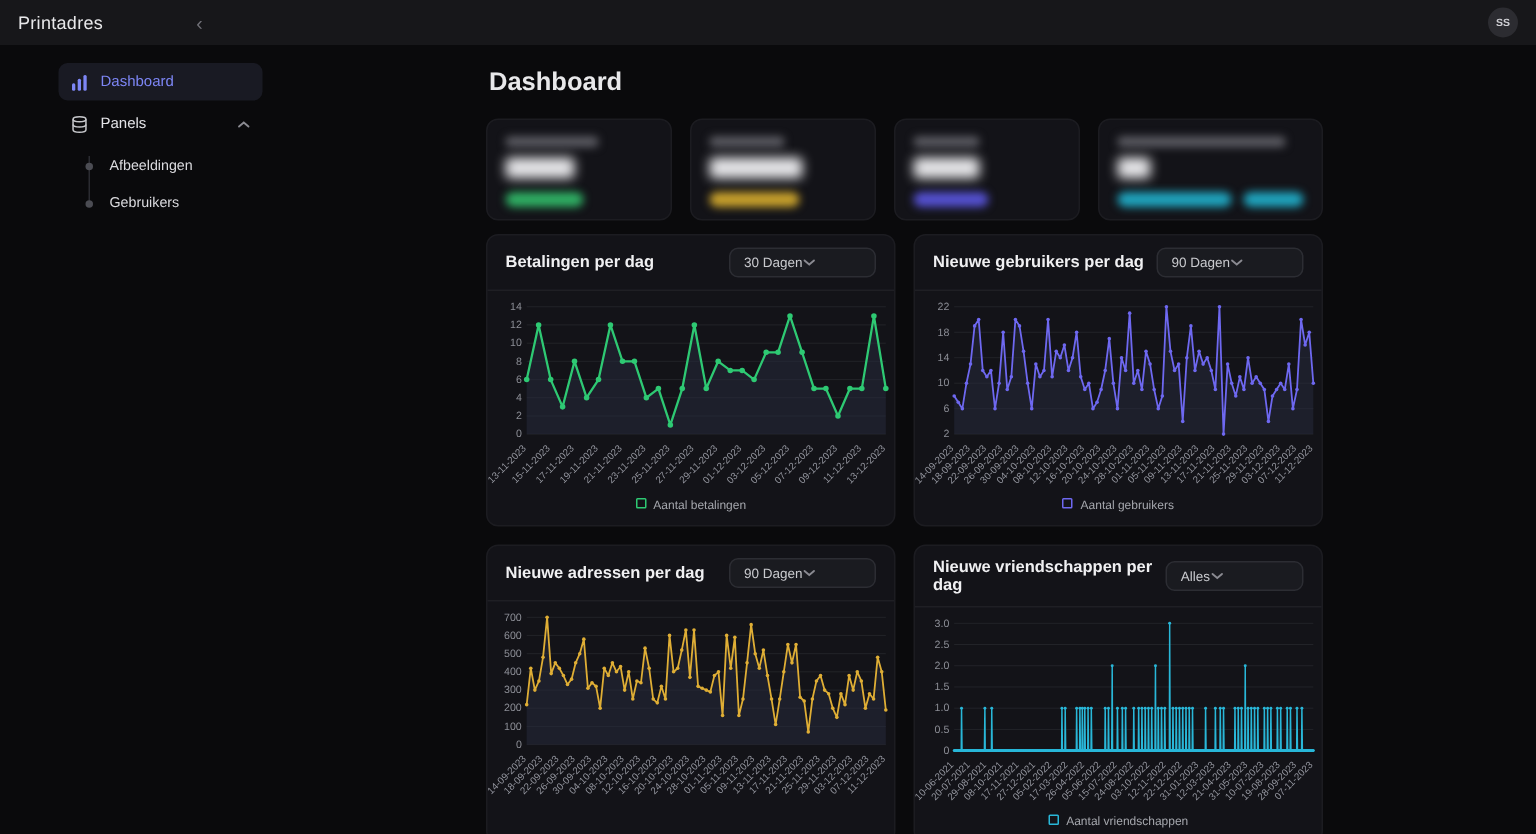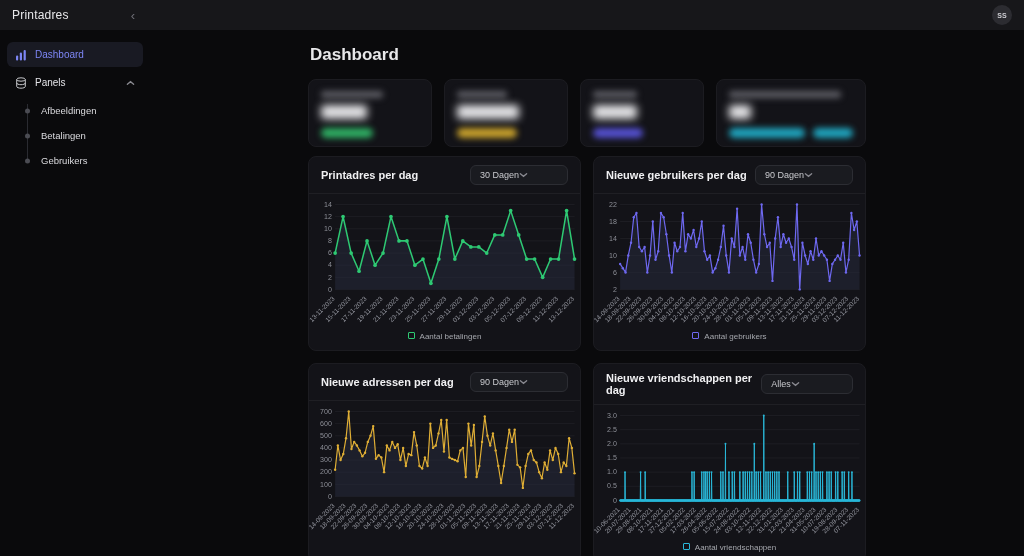--- a/index.html
+++ b/index.html
@@ -11,21 +11,21 @@
             align-items:center; padding:0 12px; }
   .app-title { font-size:12px; font-weight:normal; letter-spacing:.2px; }
   .collapse-btn { position:absolute; left:122px; top:4px; width:22px; height:22px;
                   display:flex; align-items:center; justify-content:center;
                   color:#6f6f76; font-size:13px; cursor:pointer; }
   .avatar { margin-left:auto; width:20px; height:20px; border-radius:50%;
             background:#2c2c31; color:#cfcfd4; font-size:7px; font-weight:bold;
             display:flex; align-items:center; justify-content:center; }
 
   
-  .layout { display:flex; height:418px; }
+  .layout { display:flex; height:418px;margin-left:32px; }
   .sidebar { width:150px; padding:12px 7px; flex-shrink:0; }
   .nav-item { display:flex; align-items:center; gap:8px; height:25px;
               padding:0 8px; border-radius:6px; font-size:10px; color:#e4e4e8;
               cursor:pointer; margin-bottom:3px; }
   .nav-item.active { background:#191a23; color:#7d86f5; }
   .nav-item .icon { width:12px; height:12px; flex-shrink:0; display:flex; }
   .nav-item .chev { margin-left:auto; display:flex; }
   .subitems { position:relative; margin-left:20px; margin-top:3px; }
   .subitems::before { content:''; position:absolute; left:0; top:6px; bottom:12px;
                       width:1px; background:#2a2b31; }
@@ -98,21 +98,20 @@
       </span>
       <span>Panels</span>
       <span class="chev">
         <svg viewBox="0 0 10 6" width="9" height="6" fill="none" stroke="#8a8a91" stroke-width="1.4" stroke-linecap="round">
           <path d="M1.5 4.5 L5 1.5 L8.5 4.5"></path>
         </svg>
       </span>
     </div>
     <div class="subitems">
       <div class="subitem">Afbeeldingen</div>
-      <div class="subitem">Betalingen</div>
       <div class="subitem">Gebruikers</div>
     </div>
   </aside>
 
   <main>
     <div class="content">
       <h1 class="page-title">Dashboard</h1>
 
       <div class="stats" id="stats">
           <div class="stat-card">
@@ -143,21 +142,21 @@
               <span class="ph ph-badge" style="width:76px;background:#1fa3bd"></span>
               <span class="ph ph-badge" style="width:40px;background:#1fa3bd"></span>
             </div>
           </div>
         </div>
 
       <div class="charts">
 
         <section class="chart-card">
           <div class="card-head">
-            <h2>Printadres per dag</h2>
+            <h2>Betalingen per dag</h2>
             <button class="range-btn">
               <span>30 Dagen</span>
               <svg viewBox="0 0 10 6" width="9" height="6" fill="none" stroke="#8a8a91" stroke-width="1.4" stroke-linecap="round">
                   <path d="M1.5 1.5 L5 4.5 L8.5 1.5"></path>
                 </svg>
             </button>
           </div>
           <svg class="plot" viewBox="0 0 249 122">
               <line x1="24" x2="244" y1="84.0" y2="84.0" stroke="#232429" stroke-width="0.6"></line>
               <text x="21" y="86" text-anchor="end" font-size="6.5" fill="#8c8e96">0</text>

